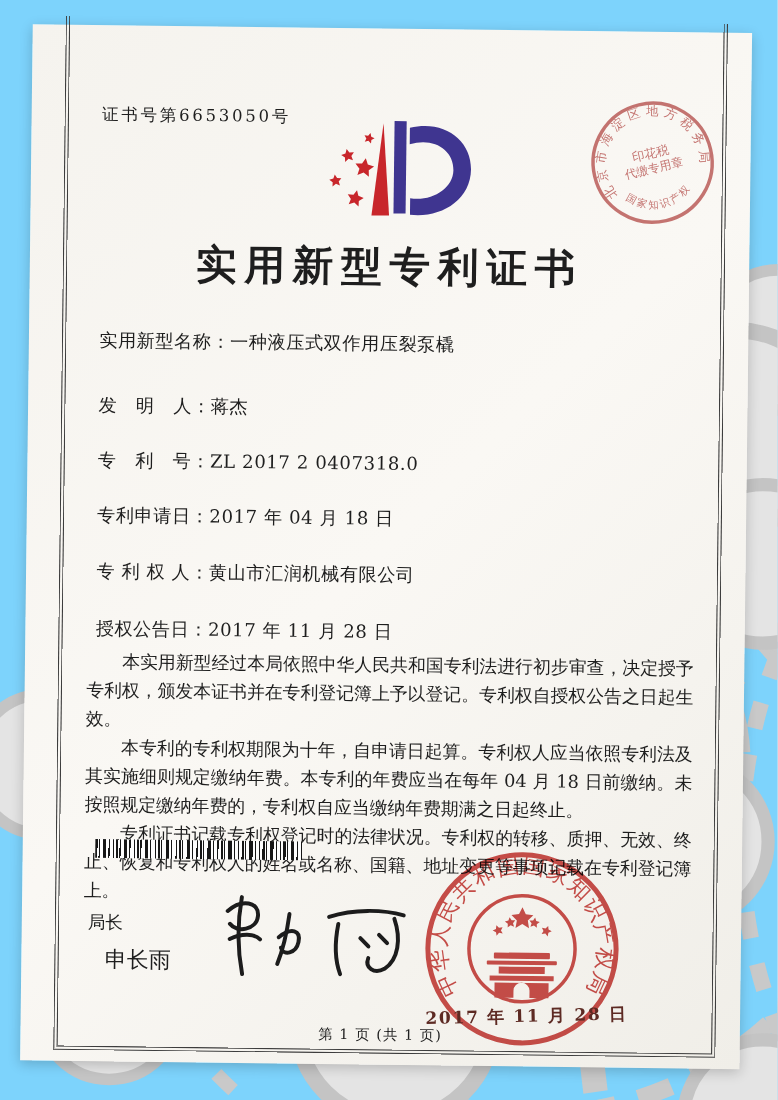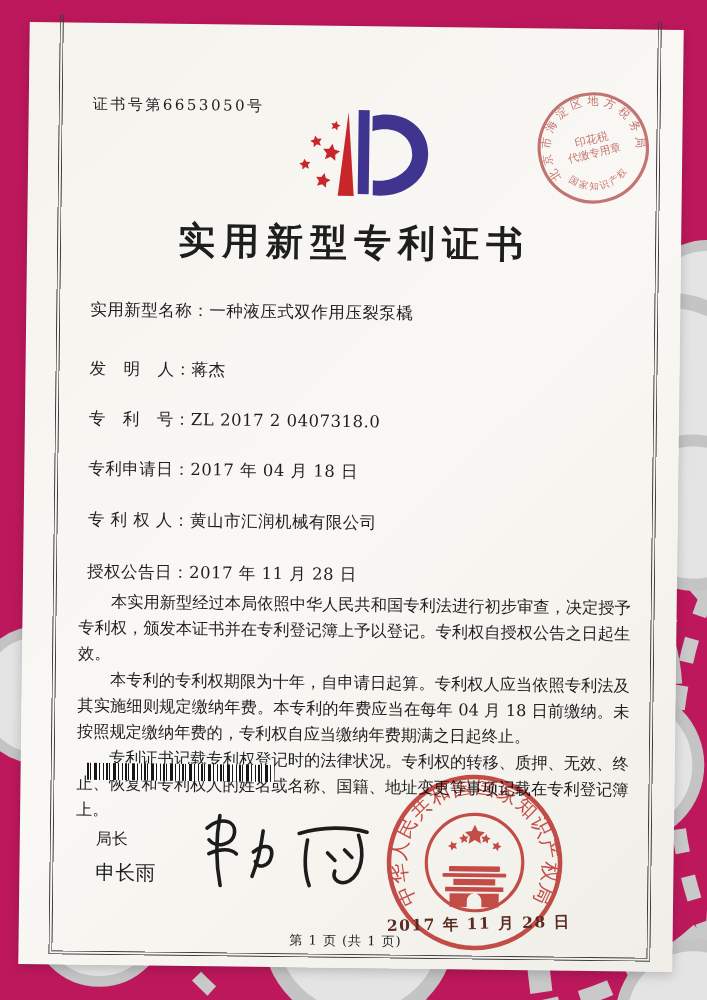--- a/index.html
+++ b/index.html
@@ -1,16 +1,16 @@
 <!DOCTYPE html>
 <html style="--seal-red: #c8413d; --stamp-red: #bf5f5d; --logo-red: #c8262b; --logo-purple: #3f3590;"><head>
 <meta charset="utf-8">
 <style>
   html,body{margin:0;padding:0;background:#e9e8e6;}
-  #stage{position:relative;width:707px;height:1000px;background:#be185d;overflow:hidden;
+  #stage{position:relative;width:707px;height:1000px;background:#7dd3fc;overflow:hidden;
          font-family:"DejaVu Serif","Liberation Serif",serif;color:#1e1e1e;}
   .lace-layer{position:absolute;left:0;top:0;width:707px;height:1000px;}
   .paper{position:absolute;left:24px;top:26px;width:654px;height:942px;
          background:linear-gradient(135deg,#f5f3ee 0%,#faf8f4 50%,#f0eee8 100%);
          transform:rotate(.7deg);transform-origin:50% 50%;
          box-shadow:0 3px 12px rgba(0,0,0,.20);}
   .frame{position:absolute;left:30px;right:22px;top:-8px;bottom:10px;
          border-left:4px double #3d3d3d;border-right:4px double #3d3d3d;
          border-bottom:4px double #3d3d3d;pointer-events:none;}
   .abs{position:absolute;}
@@ -23,21 +23,21 @@
   .field-row{left:64px;font-size:16.5px;letter-spacing:.5px;white-space:nowrap;}
   .f0{top:276px}.f1{top:335px}.f2{top:385px}.f3{top:435px}.f4{top:486px}.f5{top:538px}
   .body-text{left:56px;top:566px;width:552px;font-size:16.2px;line-height:26px;
              text-align:justify;}
   .body-text p{margin:0;text-indent:2em;}
   .barcode{left:66px;top:740px;width:188px;height:17px;
     background:repeating-linear-gradient(90deg,
       #161616 0 2px,#fdfdfd 2px 3px,#161616 3px 4px,#fdfdfd 4px 7px,
       #161616 7px 10px,#fdfdfd 10px 12px,#161616 12px 13px,#fdfdfd 13px 16px,
       #161616 16px 17px,#fdfdfd 17px 19px);}
-  .sig-title{left:76px;top:806px;font-family:"DejaVu Sans","Liberation Sans",sans-serif;
+  .sig-title{left:60px;top:806px;font-family:"DejaVu Sans","Liberation Sans",sans-serif;
              font-size:16px;font-weight:500;}
   .sig-name{left:76px;top:836px;font-family:"DejaVu Sans","Liberation Sans",sans-serif;
             font-size:20px;font-weight:500;}
   .signature-svg{left:168px;top:776px;width:212px;height:96px;}
   .seal{left:364px;top:744px;width:182px;height:182px;mix-blend-mode:multiply;opacity:.92;}
   .seal-date{left:368px;top:886px;width:200px;font-size:15.5px;font-weight:bold;
              color:#5d2a23;letter-spacing:1.5px;transform:rotate(-2deg);white-space:nowrap;}
   .footer{left:0;right:0;top:906px;text-align:center;font-size:13px;letter-spacing:1px;}
   .stamp-red{fill:var(--stamp-red,#bf5f5d);}
   .stamp-ring{stroke:var(--stamp-red,#bf5f5d);fill:none;}

